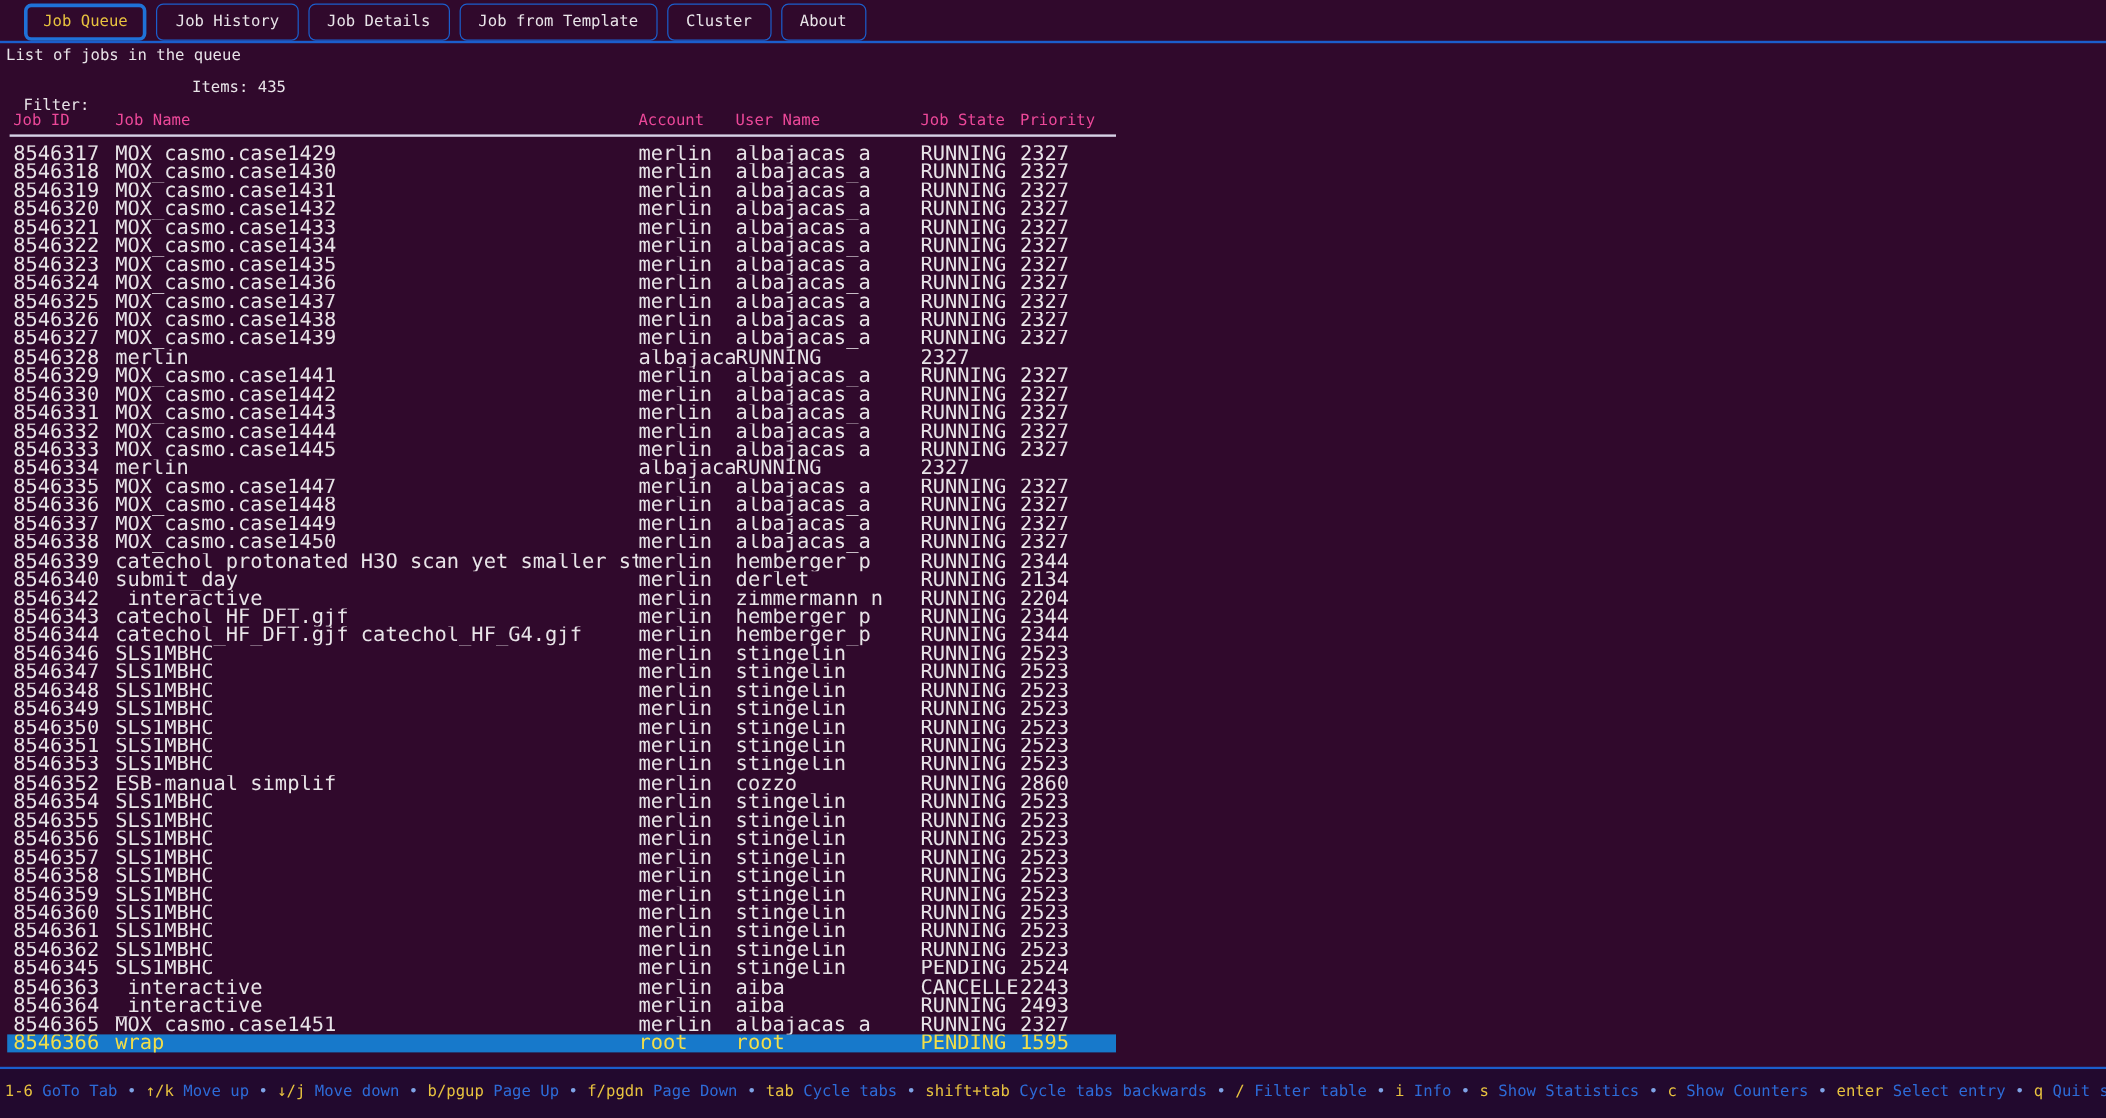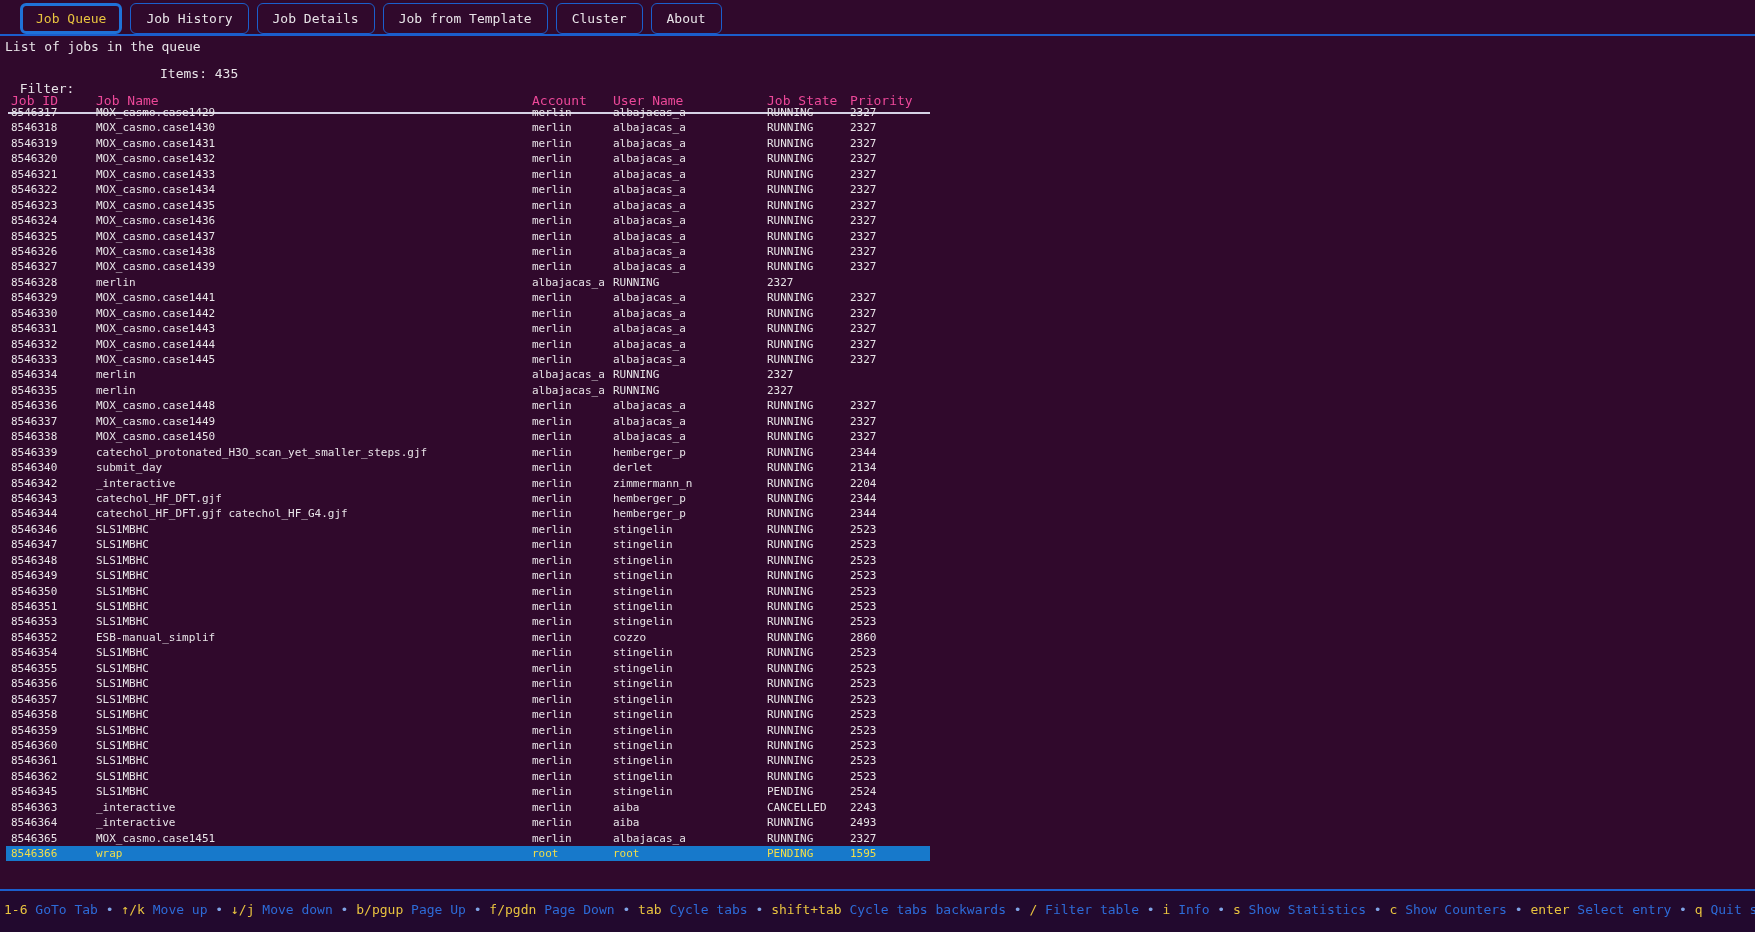--- a/index.html
+++ b/index.html
@@ -48,21 +48,21 @@
   .filterline{position:absolute;top:66px;left:4px;font-size:13px;white-space:pre;}
   .filter-input{display:inline-block;min-width:70px;}
   .items{position:absolute;left:156px;top:0;white-space:pre;}
   
   .thead{
     position:absolute;top:93px;left:0;width:930px;padding-left:11px;
     display:grid;grid-template-columns:85px 436px 81px 154px 83px 80px;
     font-size:13px;color:#ec4899;
   }
   .headrule{position:absolute;top:112px;left:8px;width:922px;height:2px;background:var(--rule);}
-  .tbody{position:absolute;top:105px;left:6px;width:924px;font-size:11px;}
+  .tbody{position:absolute;top:121px;left:6px;width:924px;font-size:17px;}
   .row{
     display:grid;grid-template-columns:85px 436px 81px 154px 83px 80px;
     padding-left:5px;height:15.45px;line-height:15.45px;
     white-space:nowrap;
   }
   .row .cell{overflow:hidden;}
   .row.selected{background:var(--sel-bg);color:var(--sel-text);}
   
   .footline{position:absolute;top:889px;left:0;right:0;height:2px;background:var(--tab-border);}
   .footer{position:absolute;top:891px;left:0;right:0;bottom:0;background:var(--footer-bg);}
@@ -243,20 +243,21 @@
     </div>
     <div class="row">
       <span class="cell">8546334</span>
       <span class="cell">merlin</span>
       <span class="cell">albajacas_a</span>
       <span class="cell">RUNNING</span>
       <span class="cell">2327</span>
     </div>
     <div class="row">
       <span class="cell">8546335</span>
+      <span class="cell">MOX_casmo.case1447</span>
       <span class="cell">merlin</span>
       <span class="cell">albajacas_a</span>
       <span class="cell">RUNNING</span>
       <span class="cell">2327</span>
     </div>
     <div class="row">
       <span class="cell">8546336</span>
       <span class="cell">MOX_casmo.case1448</span>
       <span class="cell">merlin</span>
       <span class="cell">albajacas_a</span>

